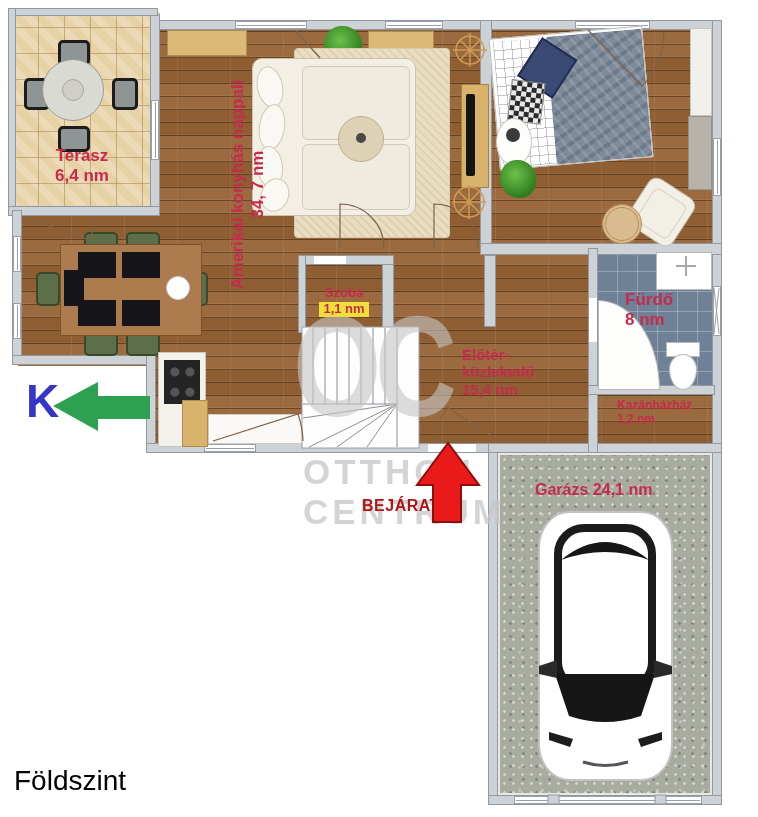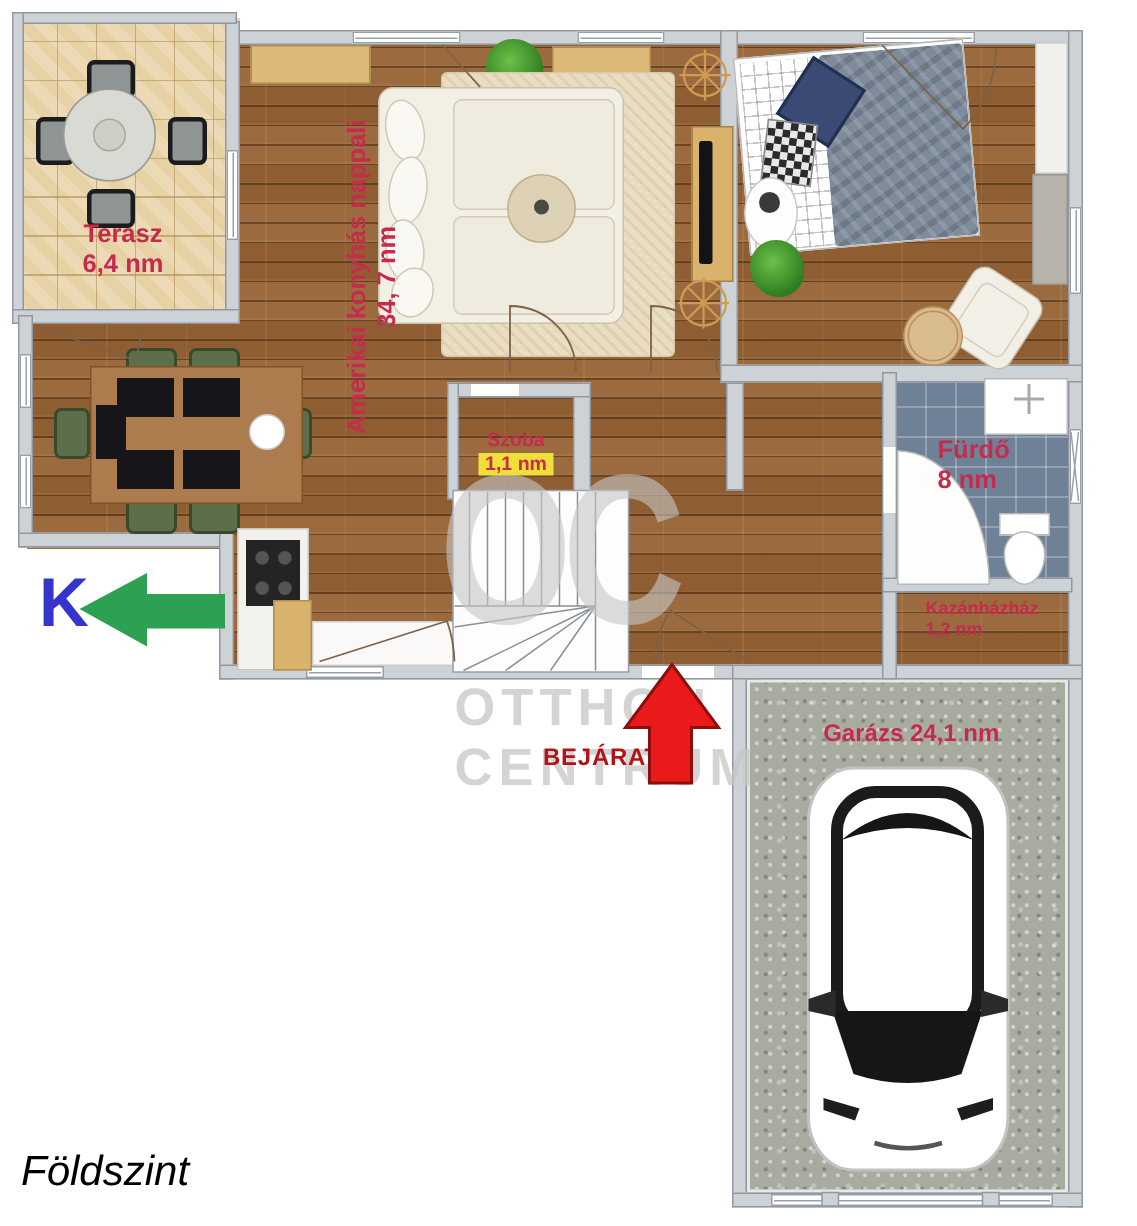--- a/index.html
+++ b/index.html
@@ -206,35 +206,40 @@
     <div>6,4 nm</div>
   </div>
   <div class="rlabel" style="left:120px;top:165px;width:256px;text-align:center;font-size:17px;transform:rotate(-90deg);">
     <div>Amerikai konyhás nappali</div>
     <div>34, 7 nm</div>
   </div>
   <div class="rlabel" style="left:310px;top:286px;width:68px;text-align:center;font-size:13px;">
     <div>Szoba</div>
     <div style="background:#f0df3a;display:inline-block;padding:0 4px;margin-top:1px;">1,1 nm</div>
   </div>
+  <div class="rlabel" style="left:462px;top:346px;font-size:15px;">
+    <div>Előtér-</div>
+    <div>közlekedő</div>
+    <div>15,4 nm</div>
+  </div>
   <div class="rlabel" style="left:625px;top:290px;font-size:17px;">
     <div>Fürdő</div>
     <div>8 nm</div>
   </div>
   <div class="rlabel" style="left:617px;top:399px;font-size:12px;">
     <div>Kazánházház</div>
     <div>1,2 nm</div>
   </div>
-  <div class="rlabel" style="left:535px;top:481px;width:145px;text-align:center;font-size:16px;">Garázs 24,1 nm</div>
+  <div class="rlabel" style="left:535px;top:481px;width:145px;font-size:16px;">Garázs 24,1 nm</div>
 
   <div class="rlabel" style="left:362px;top:497px;font-size:16px;color:#b11414;letter-spacing:0.5px;">BEJÁRAT</div>
   <svg class="abs" style="left:414px;top:440px;" width="68" height="85" viewBox="0 0 68 85">
     <polygon points="34,3 3,45 19,45 19,82 47,82 47,45 65,45" fill="#ea1a1a" stroke="#8e0d0d" stroke-width="2"></polygon>
   </svg>
 
   <div class="abs" style="left:26px;top:378px;font-size:46px;font-weight:bold;color:#3535cc;line-height:1;">K</div>
   <svg class="abs" style="left:48px;top:378px;" width="106" height="56" viewBox="0 0 106 56">
     <polygon points="5,28 50,4 50,18 102,18 102,41 50,41 50,53" fill="#2da052"></polygon>
   </svg>
 
-  <div class="abs" style="left:14px;top:765px;font-size:28px;color:#000;font-style:italic;">Földszint</div>
+  <div class="abs" style="left:14px;top:765px;font-size:28px;color:#000;">Földszint</div>
 
 </div>
 
 </body></html>

